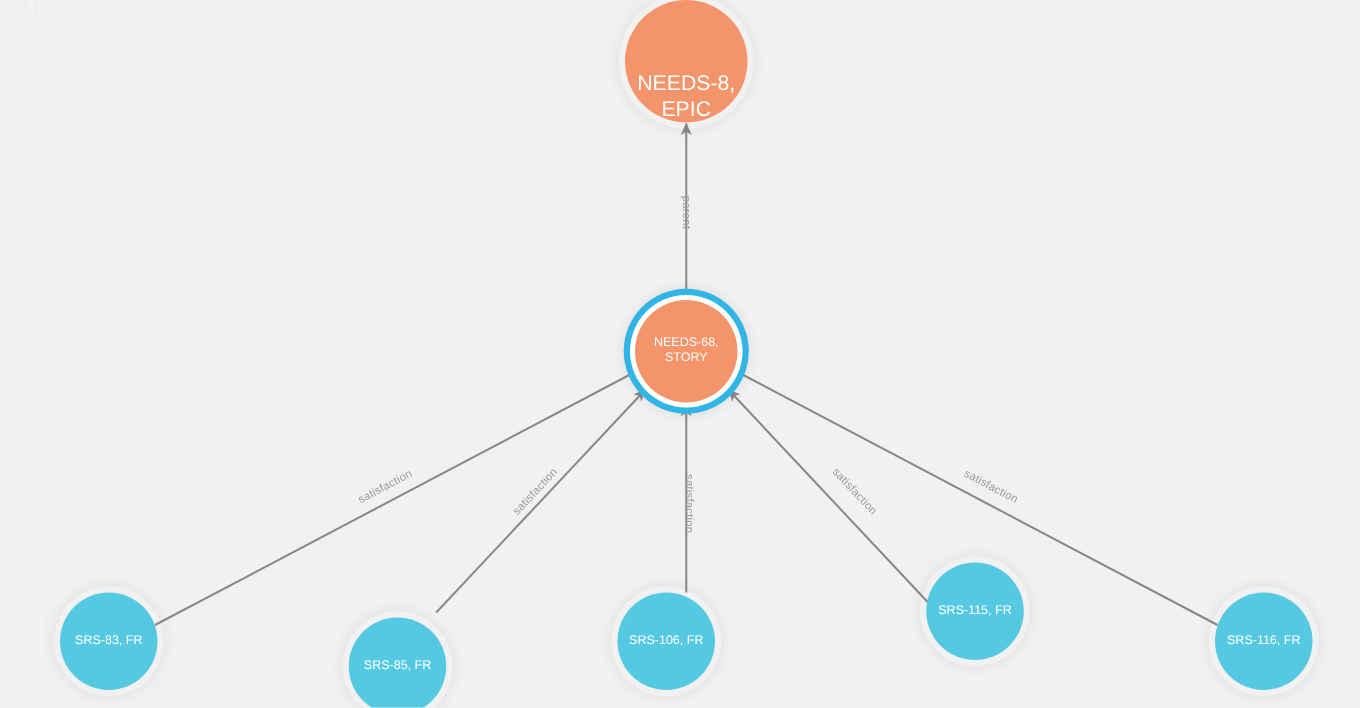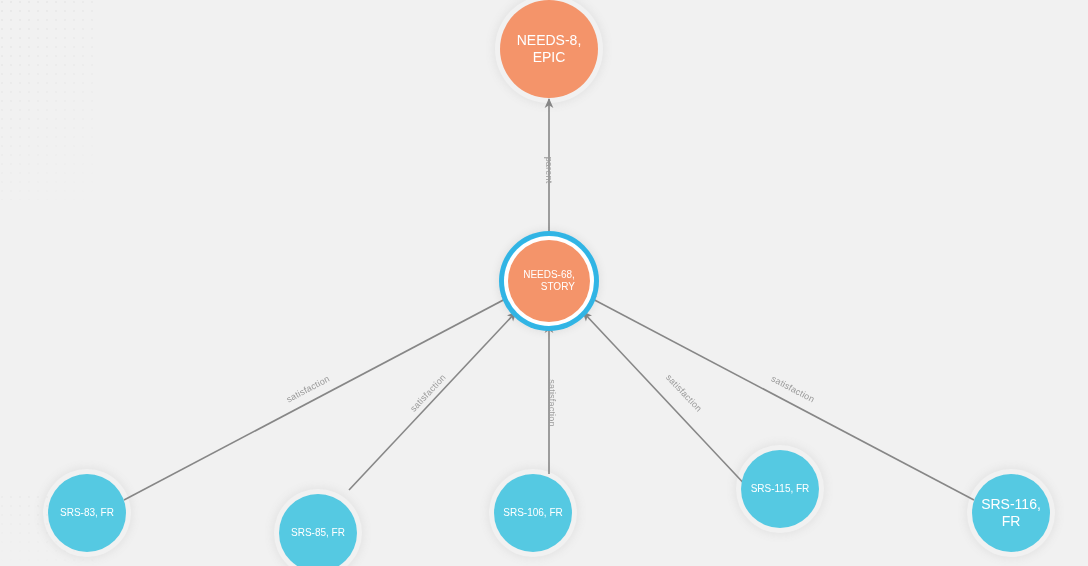--- a/index.html
+++ b/index.html
@@ -128,38 +128,38 @@
 
   <div id="edge-label-layer">
       <div class="edge-label" style="font-size: 9px; color: rgb(154, 154, 154); left: 549px; top: 170px; transform: translate(-50%, -50%) rotate(90deg);">parent</div>
       <div class="edge-label" style="font-size: 9px; color: rgb(154, 154, 154); left: 308px; top: 389px; transform: translate(-50%, -50%) rotate(-27.8deg);">satisfaction</div>
       <div class="edge-label" style="font-size: 9px; color: rgb(154, 154, 154); left: 428px; top: 393px; transform: translate(-50%, -50%) rotate(-46.8deg);">satisfaction</div>
       <div class="edge-label" style="font-size: 9px; color: rgb(154, 154, 154); left: 552px; top: 403px; transform: translate(-50%, -50%) rotate(90deg);">satisfaction</div>
       <div class="edge-label" style="font-size: 9px; color: rgb(154, 154, 154); left: 684px; top: 393px; transform: translate(-50%, -50%) rotate(46.8deg);">satisfaction</div>
       <div class="edge-label" style="font-size: 9px; color: rgb(154, 154, 154); left: 793px; top: 389px; transform: translate(-50%, -50%) rotate(27.8deg);">satisfaction</div>
     </div>
   <div id="node-layer">
-      <div class="node node-epic" style="left: 500px; top: 0px; width: 98px; height: 98px; background: rgb(244, 148, 106); font-size: 14px; z-index: 3;">
+      <div class="node node-epic" style="left: 500px; top: 0px; width: 98px; height: 98px; background: rgb(244, 148, 106); font-size: 17px; z-index: 3; align-items: flex-end;">
         <span class="node-label">NEEDS-8,
 EPIC</span>
       </div>
-      <div class="node node-story node-selected" style="left: 508px; top: 240px; width: 82px; height: 82px; background: rgb(244, 148, 106); font-size: 10px; z-index: 5; text-align: right;">
+      <div class="node node-story node-selected" style="left: 508px; top: 240px; width: 82px; height: 82px; background: rgb(244, 148, 106); font-size: 10px; z-index: 5;">
         <span class="node-label">NEEDS-68,
 STORY</span>
       </div>
       <div class="node node-fr" style="left: 48px; top: 474px; width: 78px; height: 78px; background: rgb(85, 201, 226); font-size: 10px; z-index: 3;">
         <span class="node-label">SRS-83, FR</span>
       </div>
       <div class="node node-fr" style="left: 279px; top: 494px; width: 78px; height: 78px; background: rgb(85, 201, 226); font-size: 10px; z-index: 3;">
         <span class="node-label">SRS-85, FR</span>
       </div>
       <div class="node node-fr" style="left: 494px; top: 474px; width: 78px; height: 78px; background: rgb(85, 201, 226); font-size: 10px; z-index: 3;">
         <span class="node-label">SRS-106, FR</span>
       </div>
       <div class="node node-fr" style="left: 741px; top: 450px; width: 78px; height: 78px; background: rgb(85, 201, 226); font-size: 10px; z-index: 3;">
         <span class="node-label">SRS-115, FR</span>
       </div>
-      <div class="node node-fr" style="left: 972px; top: 474px; width: 78px; height: 78px; background: rgb(85, 201, 226); font-size: 14px; z-index: 3;">
+      <div class="node node-fr" style="left: 972px; top: 474px; width: 78px; height: 78px; background: rgb(85, 201, 226); font-size: 10px; z-index: 3;">
         <span class="node-label">SRS-116, FR</span>
       </div>
     </div>
 
 </div>
 
 </body></html>

